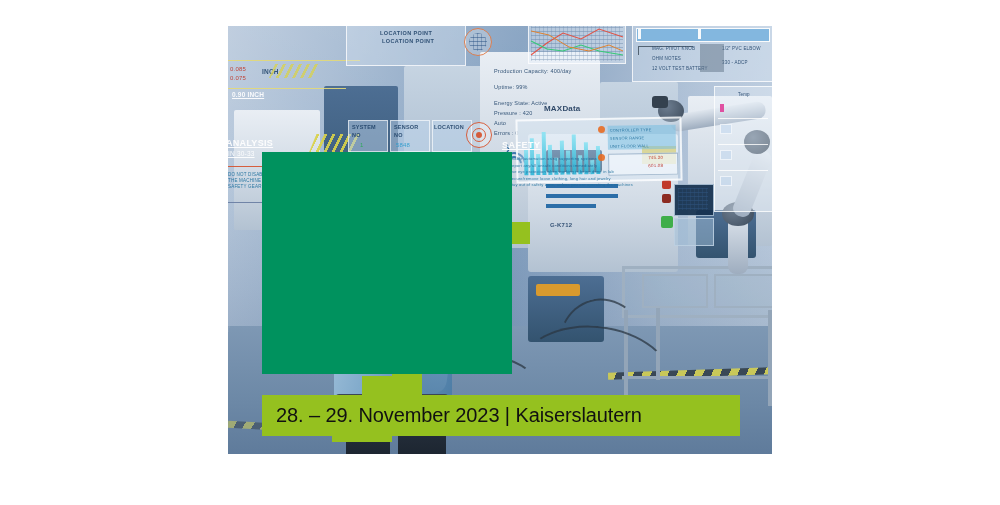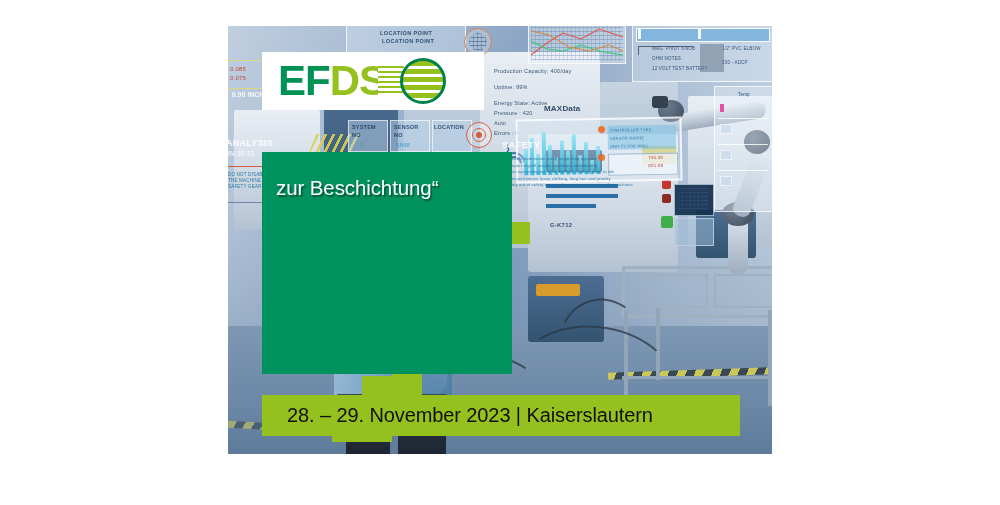--- a/index.html
+++ b/index.html
@@ -158,21 +158,21 @@
     height: 1px;
     background: rgba(255,255,255,0.8);
   }
   .hud-label {
     position: absolute;
     color: #27496e;
     font-family: "Liberation Sans", sans-serif;
     white-space: nowrap;
     letter-spacing: .2px;
   }
-  .hud-label.white { color: #ffffff; }
+  .hud-label.white { color: #ffffff; text-decoration: underline; }
   .hud-label.red { color: #c0392b; }
   .hud-label.cyan { color: #1c6e9c; }
   .hud-ring {
     position: absolute;
     border: 1.5px solid #e07a46;
     border-radius: 50%;
     background: rgba(255,255,255,0.25);
   }
   .hud-ring.red { border-color: #d7542f; }
   .hud-grid {
@@ -289,21 +289,21 @@
     position: absolute;
     left: 34px;
     top: 369px;
     width: 478px;
     height: 41px;
     background: #95c11f;
     display: flex;
     align-items: center;
   }
   #date-text {
-    margin-left: 25px;
+    margin-left: 14px;
     color: #111111;
     font-size: 20px;
     font-weight: 400;
     letter-spacing: -0.1px;
     white-space: nowrap;
   }
 </style>
 </head>
 <body>
 
@@ -502,29 +502,21 @@
       <div class="step" style="left:164px; top:306px; width:60px; height:22px;"></div>
       <div class="step" style="left:164px; top:328px; width:30px; height:22px;"></div>
       <div class="step" style="left:134px; top:350px; width:60px; height:22px;"></div>
       <div class="step" style="left:134px; top:372px; width:30px; height:22px;"></div>
       <div class="step" style="left:104px; top:394px; width:60px; height:22px;"></div>
       <div class="step" style="left:284px; top:196px; width:18px; height:22px;"></div>
     </div>
 
     <div id="title-block"></div>
     <div id="title-text">
-      <span class="ln">zur Beschichtung“</span>
     </div>
 
-    <div id="logo-box">
-      <div id="logo-word"><span class="c1">EF</span><span class="c2">DS</span></div>
-      <div id="logo-mark">
-        <div id="logo-rays"></div>
-        <div id="logo-circle"></div>
-      </div>
-    </div>
 
     <div id="date-bar">
       <span id="date-text">28. – 29. November 2023 | Kaiserslautern</span>
     </div>
 
   </div>
 </div>
 
 </body></html>

